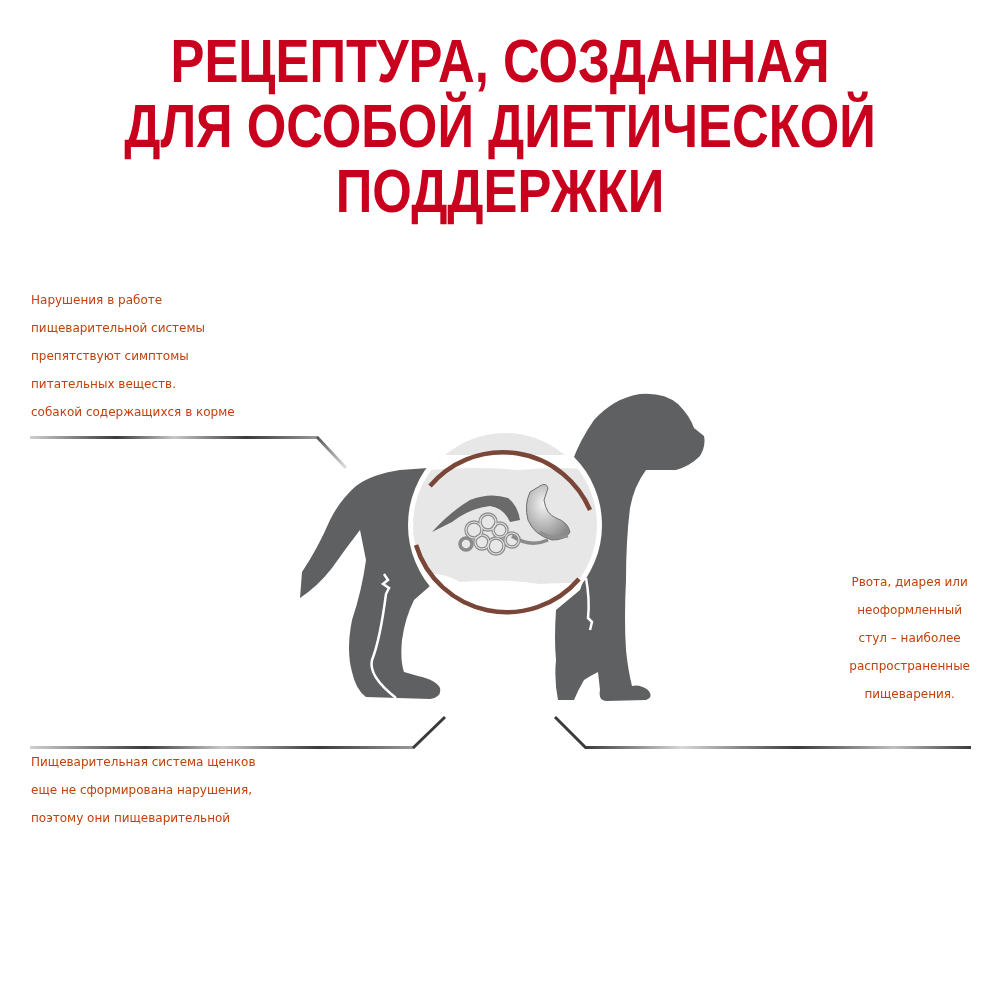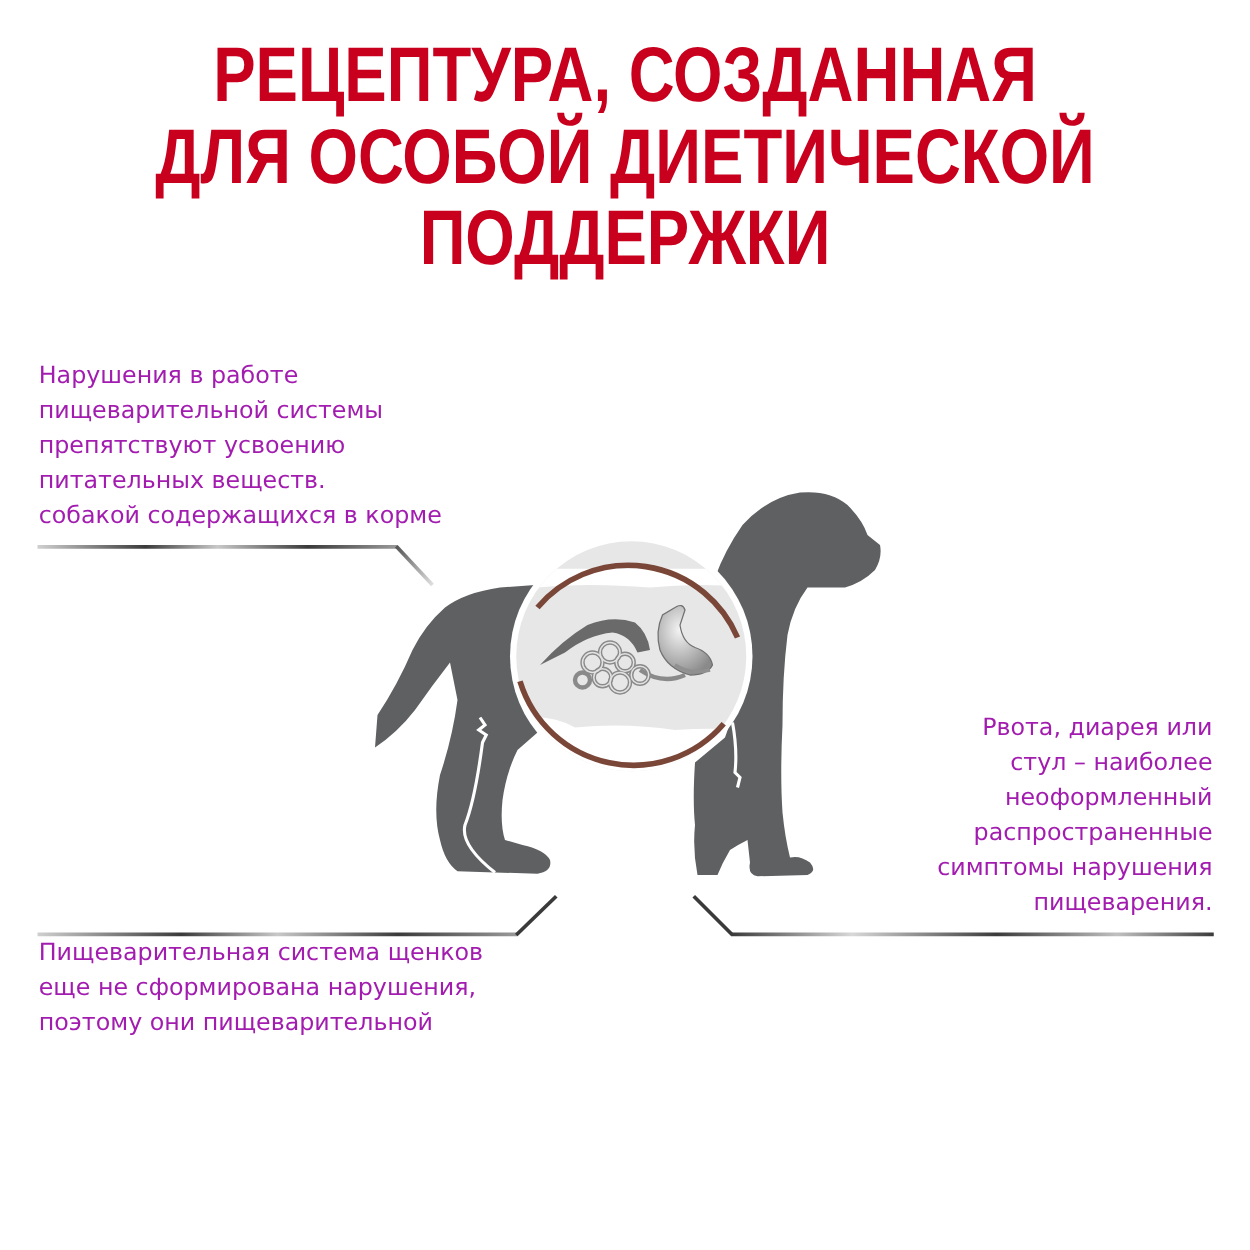--- a/index.html
+++ b/index.html
@@ -1,24 +1,24 @@
 <!DOCTYPE html>
 <html><head>
 <meta charset="utf-8">
 <style>
   html, body { margin:0; padding:0; background:#ffffff; }
   body { width:1000px; height:1000px; position:relative; overflow:hidden; font-family:"DejaVu Sans", sans-serif; }
   .title { position:absolute; left:0; top:28px; width:1000px; text-align:center; color:#c8001e;
            font-family:"Liberation Sans", sans-serif; font-weight:bold; font-size:62px; line-height:65px;
            letter-spacing:0px; transform:scaleX(0.82); transform-origin:50% 0; }
   .title div { white-space:nowrap; }
-  .txt { position:absolute; color:#a21caf; font-family:"DejaVu Sans", sans-serif; font-size:19px; line-height:28px; }
+  .txt { position:absolute; color:#c2410c; font-family:"DejaVu Sans", sans-serif; font-size:12px; line-height:28px; }
   .txt div { white-space:nowrap; }
   .txt-left { left:31px; top:286px; }
-  .txt-right { right:30px; top:568px; text-align:right; }
+  .txt-right { right:30px; top:568px; text-align:center; }
   .txt-bottom { left:31px; top:748px; }
   svg.art { position:absolute; left:0; top:0; }
 </style>
 </head>
 <body>
 
 <div class="title">
   <div>РЕЦЕПТУРА, СОЗДАННАЯ</div>
   <div>ДЛЯ ОСОБОЙ ДИЕТИЧЕСКОЙ</div>
   <div>ПОДДЕРЖКИ</div>
@@ -116,31 +116,30 @@
         <circle cx="496" cy="546" r="8"></circle>
         <circle cx="512" cy="540" r="7"></circle>
       </g>
     </g>
   </g>
 </svg>
 
 <div class="txt txt-left">
   <div>Нарушения в работе</div>
   <div>пищеварительной системы</div>
-  <div>препятствуют усвоению</div>
+  <div>препятствуют симптомы</div>
   <div>питательных веществ.</div>
   <div>собакой содержащихся в корме</div>
 </div>
 
 <div class="txt txt-right">
   <div>Рвота, диарея или</div>
+  <div>неоформленный</div>
   <div>стул – наиболее</div>
-  <div>неоформленный</div>
   <div>распространенные</div>
-  <div>симптомы нарушения</div>
   <div>пищеварения.</div>
 </div>
 
 <div class="txt txt-bottom">
   <div>Пищеварительная система щенков</div>
   <div>еще не сформирована нарушения,</div>
   <div>поэтому они пищеварительной</div>
 </div>
 
 </body></html>

